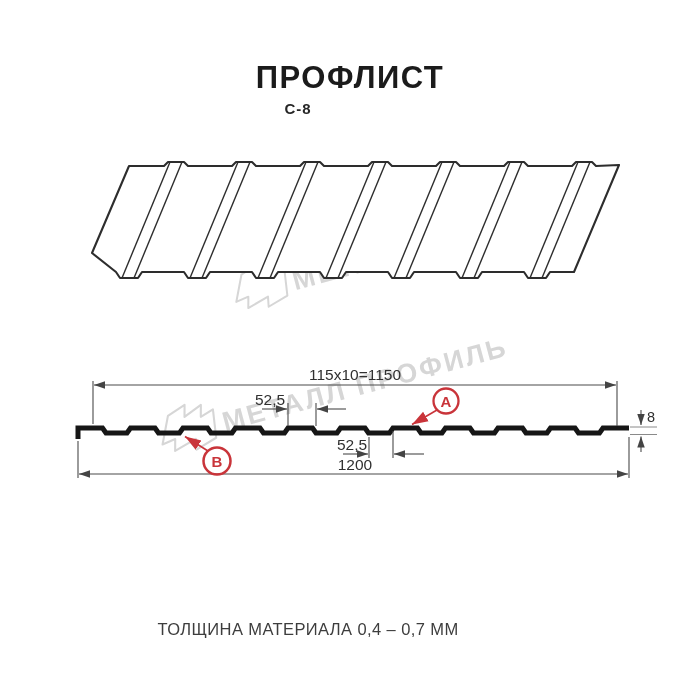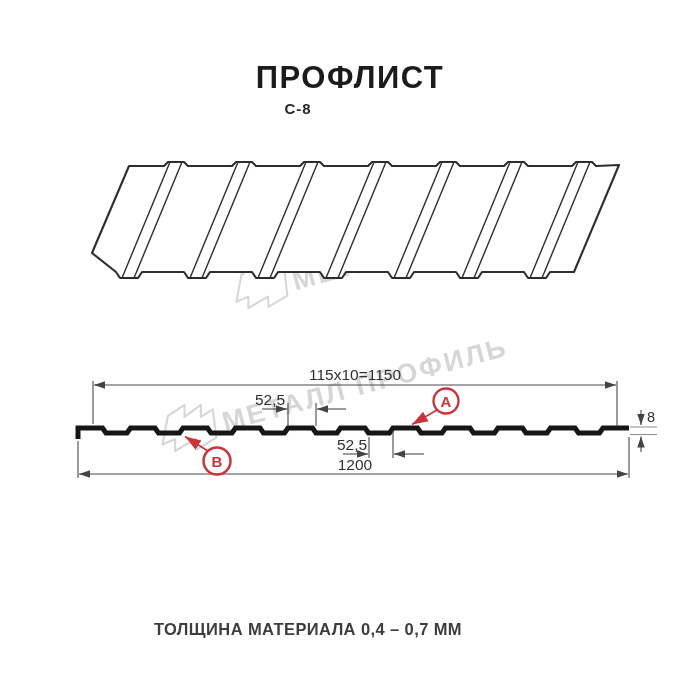--- a/index.html
+++ b/index.html
@@ -10,21 +10,21 @@
   .page-title{
     position:absolute;left:0;top:60px;width:700px;text-align:center;
     font-size:31px;font-weight:800;letter-spacing:1.5px;color:#1b1b1b;
   }
   .page-subtitle{
     position:absolute;left:0;top:100px;width:596px;text-align:center;
     font-size:15px;font-weight:700;letter-spacing:1px;color:#262626;
   }
   .page-footer{
     position:absolute;left:0;top:620px;width:616px;text-align:center;
-    font-size:16.5px;font-weight:700;letter-spacing:0.4px;color:#3d3d3d;
+    font-size:16.5px;font-weight:400;letter-spacing:0.4px;color:#3d3d3d;
   }
   svg{position:absolute;left:0;top:0;}
   .dimtext{font-family:"Liberation Sans",sans-serif;font-size:15.5px;fill:#303030;}
   .dimsmall{font-family:"Liberation Sans",sans-serif;font-size:14.5px;fill:#303030;}
   .redletter{font-family:"Liberation Sans",sans-serif;font-size:15px;font-weight:700;}
   .wmtext{font-family:"Liberation Sans",sans-serif;font-size:27px;font-weight:700;letter-spacing:2.5px;}
 </style>
 </head>
 <body>
 

